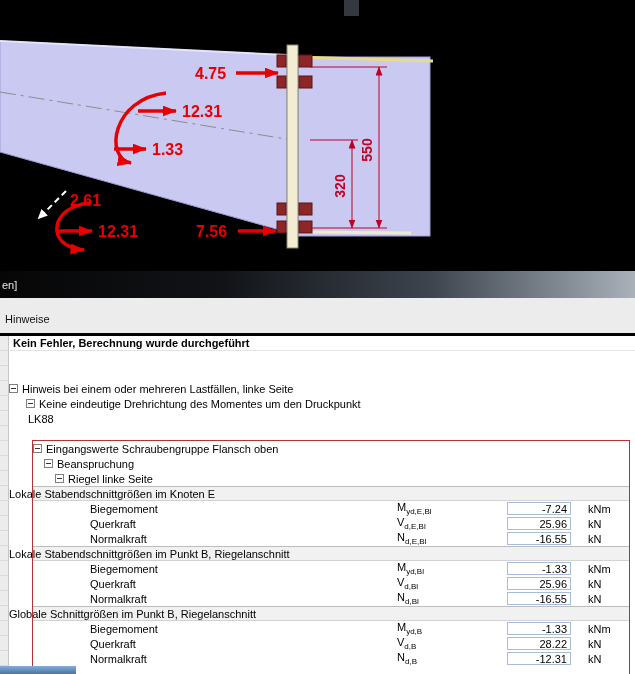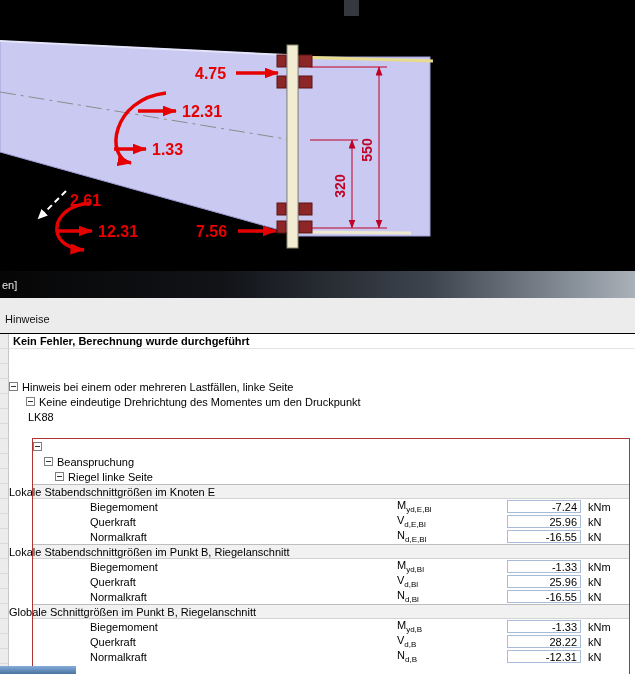--- a/index.html
+++ b/index.html
@@ -14,41 +14,41 @@
   
   .titlebar { position:absolute; top:268px; left:0; width:635px; height:30px;
     background:linear-gradient(90deg,#060606 0%,#111317 35%,#3e454f 68%,#8d959e 92%,#aab1b9 100%);
     border-top:3px solid #000; display:flex; align-items:center; }
   .caption { color:#e9e9e9; font-size:11px; padding-left:2px; }
 
   
   .panel { position:absolute; top:298px; left:0; width:635px; height:376px; background:#ececec;border-radius:13px; }
   .ptitle { position:absolute; top:15px; left:5px; font-size:11px; color:#111; }
   .grid { position:absolute; top:35px; left:0; width:635px; height:341px; background:#fff;
-    border-top:1px solid #000000; overflow:hidden; }
+    border-top:3px solid #000000; overflow:hidden; }
 
   .r { display:flex; height:15px; }
   .rh { width:9px; flex:none; background:#ececec; border-right:1px solid #c6c6c6; border-bottom:1px solid #dadada; }
   .rb { flex:1; position:relative; display:flex; align-items:center; font-size:11px; color:#000; white-space:nowrap; }
   .b { font-weight:normal; }
   .msgtext { padding-left:4px; font-weight:bold; }
   .msg .rb { border-bottom:1px solid #e4e4e4; }
 
   .exp { width:9px; height:9px; flex:none; border:1px solid #7e7e7e; background:#fff; position:relative; margin-right:4px; }
   .exp::after { content:""; position:absolute; left:1px; top:3px; width:5px; height:1px; background:#333; }
 
   .band { position:absolute; left:23px; right:5px; top:0; bottom:0; background:#f1f1f1;
     border-top:1px solid #bdbdbd; border-bottom:1px solid #d2d2d2; }
   .sectext { position:relative; }
 
   .desc { flex:1; padding-left:81px; overflow:hidden; }
   .sym  { width:110px; flex:none; }
   .sym sub { font-size:8px; }
   .val  { width:76px; flex:none; }
-  .valbox { display:flex; width:74px; height:13px; border:1px solid #a9bcd7; background:#fff;
+  .valbox { display:flex; width:64px; height:13px; border:1px solid #a9bcd7; background:#fff;
     align-items:center; justify-content:flex-end; padding-right:3px; }
   .unit { width:52px; flex:none; padding-left:5px; }
 
   .redbox { position:absolute; left:32px; top:104px; width:598px; height:237px;
     border:1px solid #b23333; border-bottom:none; pointer-events:none; }
   .bluestrip { position:absolute; left:0; top:666px; width:76px; height:8px;
     background:linear-gradient(180deg,#85acdb,#4a739f); z-index:9; }
 </style>
 </head>
 <body>
@@ -177,20 +177,21 @@
 
     <div class="r">
         <div class="rh"></div>
         <div class="rb"></div>
       </div>
 
     <div class="r">
       <div class="rh"></div>
       <div class="rb" style="padding-left:24px">
         <span class="exp"></span>
+        <span class="b">Eingangswerte Schraubengruppe Flansch oben</span>
       </div>
     </div>
 
     <div class="r">
       <div class="rh"></div>
       <div class="rb" style="padding-left:35px">
         <span class="exp"></span>
         <span class="b">Beanspruchung</span>
       </div>
     </div>

